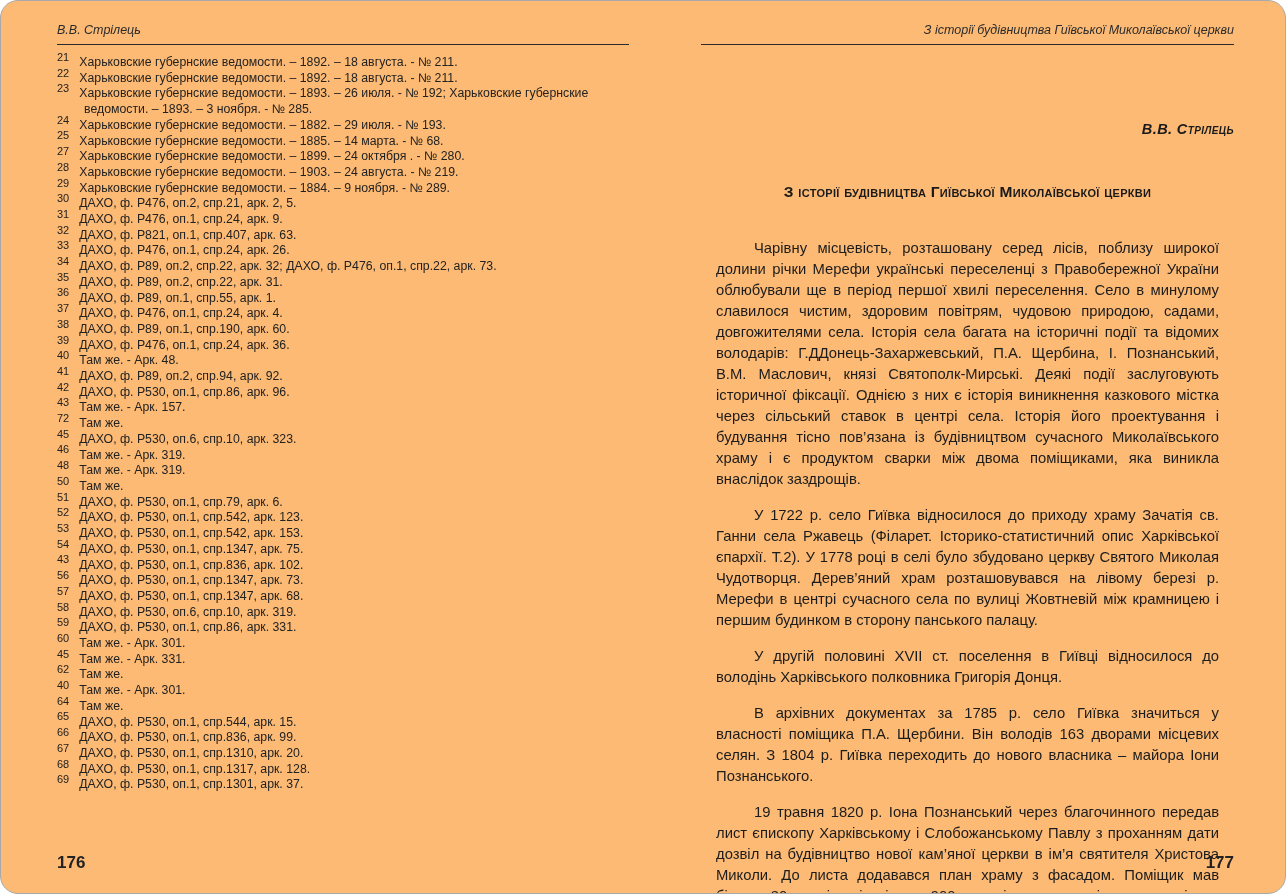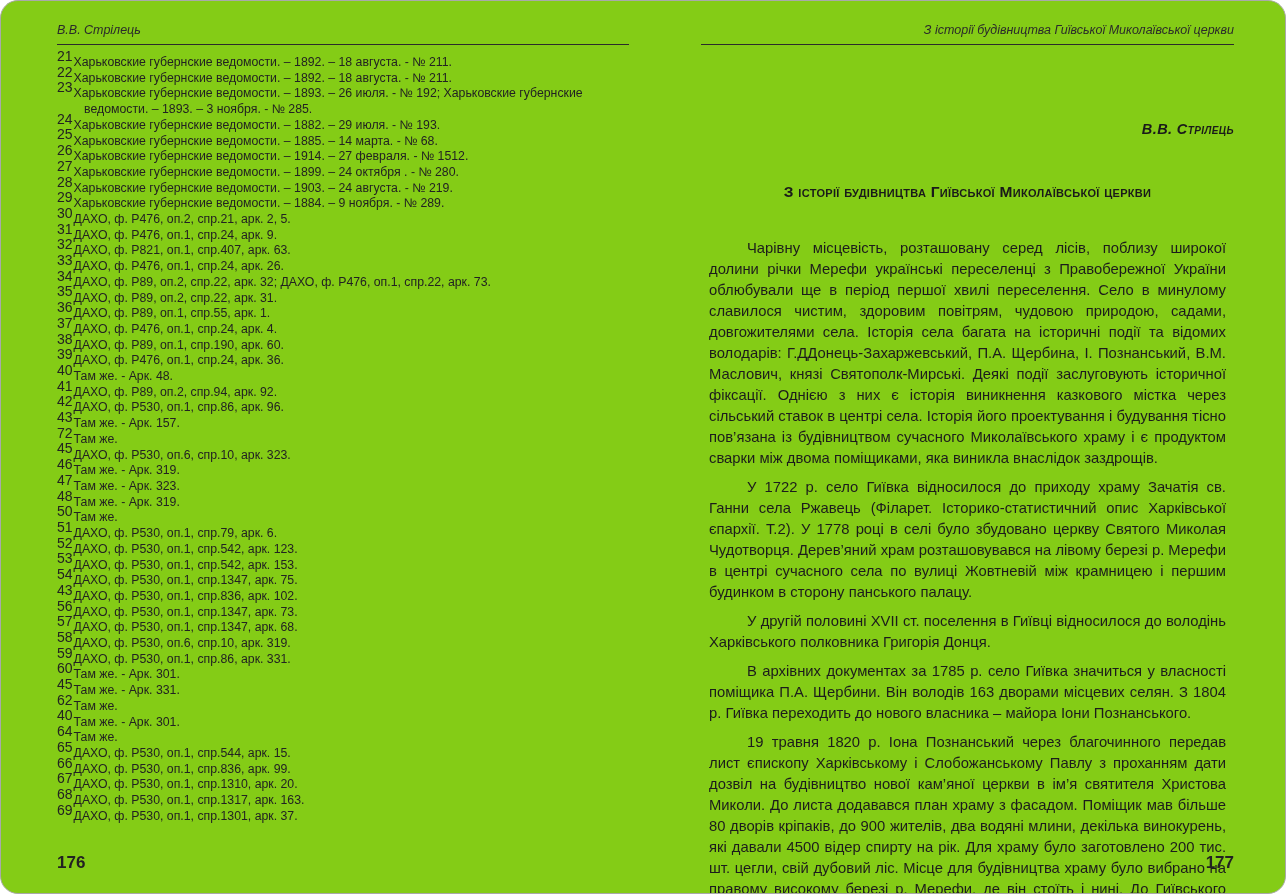--- a/index.html
+++ b/index.html
@@ -8,21 +8,21 @@
     background: #ffffff;
     font-family: "Liberation Sans", "DejaVu Sans", sans-serif;
     color: #1c1c1c;
   }
   .sheet {
     position: relative;
     width: 1286px;
     height: 894px;
     border: 1px solid #a9a9a9;
     border-radius: 18px;
-    background: #84cc16;
+    background: #fdba74;
     overflow: hidden;
     box-sizing: border-box;
   }
   .page {
     position: absolute;
     top: 22px;
   }
   .page-left  { left: 56px;  width: 572px; }
   .page-right { left: 700px; width: 533px; }
 
@@ -43,23 +43,23 @@
     padding: 0;
     font-size: 12.3px;
     line-height: 15.7px;
     color: #222222;
   }
   .footnotes li {
     padding-left: 27px;
     text-indent: -27px;
   }
   .footnotes sup {
-    font-size: 14px;
+    font-size: 11px;
     line-height: 0;
-    margin-right: 1px;
+    margin-right: 10px;
   }
 
   
   .author-line {
     margin-top: 76px;
     text-align: right;
     font-weight: bold;
     font-style: italic;
     font-variant: small-caps;
     font-size: 14.5px;
@@ -70,21 +70,21 @@
     margin-top: 46px;
     text-align: center;
     font-weight: bold;
     font-variant: small-caps;
     font-size: 15.5px;
     letter-spacing: 0.3px;
     color: #1a1a1a;
   }
   .article-body { margin-top: 37px; }
   .article-body p {
-    margin: 8px;
+    margin: 15px;
     text-align: justify;
     text-indent: 38px;
     font-size: 14.8px;
     line-height: 21px;
     color: #1c1c1c;
   }
 
   .page-number {
     position: absolute;
     top: 852px;
@@ -101,62 +101,60 @@
 <div class="sheet">
 
   <div class="page page-left">
     <div class="page-header">В.В. Стрілець</div>
     <ul class="footnotes">
         <li><sup>21</sup><span>Харьковские губернские ведомости. – 1892. – 18 августа. - № 211.</span></li>
         <li><sup>22</sup><span>Харьковские губернские ведомости. – 1892. – 18 августа. - № 211.</span></li>
         <li><sup>23</sup><span>Харьковские губернские ведомости. – 1893. – 26 июля. - № 192; Харьковские губернские ведомости. – 1893. – 3 ноября. - № 285.</span></li>
         <li><sup>24</sup><span>Харьковские губернские ведомости. – 1882. – 29 июля. - № 193.</span></li>
         <li><sup>25</sup><span>Харьковские губернские ведомости. – 1885. – 14 марта. - № 68.</span></li>
-        <li><sup>26</sup><span>Харьковские губернские ведомости. – 1914. – 27 февраля. - № 1512.</span></li>
         <li><sup>27</sup><span>Харьковские губернские ведомости. – 1899. – 24 октября . - № 280.</span></li>
         <li><sup>28</sup><span>Харьковские губернские ведомости. – 1903. – 24 августа. - № 219.</span></li>
         <li><sup>29</sup><span>Харьковские губернские ведомости. – 1884. – 9 ноября. - № 289.</span></li>
         <li><sup>30</sup><span>ДАХО, ф. Р476, оп.2, спр.21, арк. 2, 5.</span></li>
         <li><sup>31</sup><span>ДАХО, ф. Р476, оп.1, спр.24, арк. 9.</span></li>
         <li><sup>32</sup><span>ДАХО, ф. Р821, оп.1, спр.407, арк. 63.</span></li>
         <li><sup>33</sup><span>ДАХО, ф. Р476, оп.1, спр.24, арк. 26.</span></li>
         <li><sup>34</sup><span>ДАХО, ф. Р89, оп.2, спр.22, арк. 32; ДАХО, ф. Р476, оп.1, спр.22, арк. 73.</span></li>
         <li><sup>35</sup><span>ДАХО, ф. Р89, оп.2, спр.22, арк. 31.</span></li>
         <li><sup>36</sup><span>ДАХО, ф. Р89, оп.1, спр.55, арк. 1.</span></li>
         <li><sup>37</sup><span>ДАХО, ф. Р476, оп.1, спр.24, арк. 4.</span></li>
         <li><sup>38</sup><span>ДАХО, ф. Р89, оп.1, спр.190, арк. 60.</span></li>
         <li><sup>39</sup><span>ДАХО, ф. Р476, оп.1, спр.24, арк. 36.</span></li>
         <li><sup>40</sup><span>Там же. - Арк. 48.</span></li>
         <li><sup>41</sup><span>ДАХО, ф. Р89, оп.2, спр.94, арк. 92.</span></li>
         <li><sup>42</sup><span>ДАХО, ф. Р530, оп.1, спр.86, арк. 96.</span></li>
         <li><sup>43</sup><span>Там же. - Арк. 157.</span></li>
         <li><sup>72</sup><span>Там же.</span></li>
         <li><sup>45</sup><span>ДАХО, ф. Р530, оп.6, спр.10, арк. 323.</span></li>
         <li><sup>46</sup><span>Там же. - Арк. 319.</span></li>
-        <li><sup>47</sup><span>Там же. - Арк. 323.</span></li>
         <li><sup>48</sup><span>Там же. - Арк. 319.</span></li>
         <li><sup>50</sup><span>Там же.</span></li>
         <li><sup>51</sup><span>ДАХО, ф. Р530, оп.1, спр.79, арк. 6.</span></li>
         <li><sup>52</sup><span>ДАХО, ф. Р530, оп.1, спр.542, арк. 123.</span></li>
         <li><sup>53</sup><span>ДАХО, ф. Р530, оп.1, спр.542, арк. 153.</span></li>
         <li><sup>54</sup><span>ДАХО, ф. Р530, оп.1, спр.1347, арк. 75.</span></li>
         <li><sup>43</sup><span>ДАХО, ф. Р530, оп.1, спр.836, арк. 102.</span></li>
         <li><sup>56</sup><span>ДАХО, ф. Р530, оп.1, спр.1347, арк. 73.</span></li>
         <li><sup>57</sup><span>ДАХО, ф. Р530, оп.1, спр.1347, арк. 68.</span></li>
         <li><sup>58</sup><span>ДАХО, ф. Р530, оп.6, спр.10, арк. 319.</span></li>
         <li><sup>59</sup><span>ДАХО, ф. Р530, оп.1, спр.86, арк. 331.</span></li>
         <li><sup>60</sup><span>Там же. - Арк. 301.</span></li>
         <li><sup>45</sup><span>Там же. - Арк. 331.</span></li>
         <li><sup>62</sup><span>Там же.</span></li>
         <li><sup>40</sup><span>Там же. - Арк. 301.</span></li>
         <li><sup>64</sup><span>Там же.</span></li>
         <li><sup>65</sup><span>ДАХО, ф. Р530, оп.1, спр.544, арк. 15.</span></li>
         <li><sup>66</sup><span>ДАХО, ф. Р530, оп.1, спр.836, арк. 99.</span></li>
         <li><sup>67</sup><span>ДАХО, ф. Р530, оп.1, спр.1310, арк. 20.</span></li>
-        <li><sup>68</sup><span>ДАХО, ф. Р530, оп.1, спр.1317, арк. 163.</span></li>
+        <li><sup>68</sup><span>ДАХО, ф. Р530, оп.1, спр.1317, арк. 128.</span></li>
         <li><sup>69</sup><span>ДАХО, ф. Р530, оп.1, спр.1301, арк. 37.</span></li>
       </ul>
   </div>
   <div class="page-number left">176</div>
 
   <div class="page page-right">
     <div class="page-header right">З історії будівництва Гиївської Миколаївської церкви</div>
     <div class="author-line">В.В. Стрілець</div>
     <div class="article-title">З історії будівництва Гиївської Миколаївської церкви</div>
     <div class="article-body">

